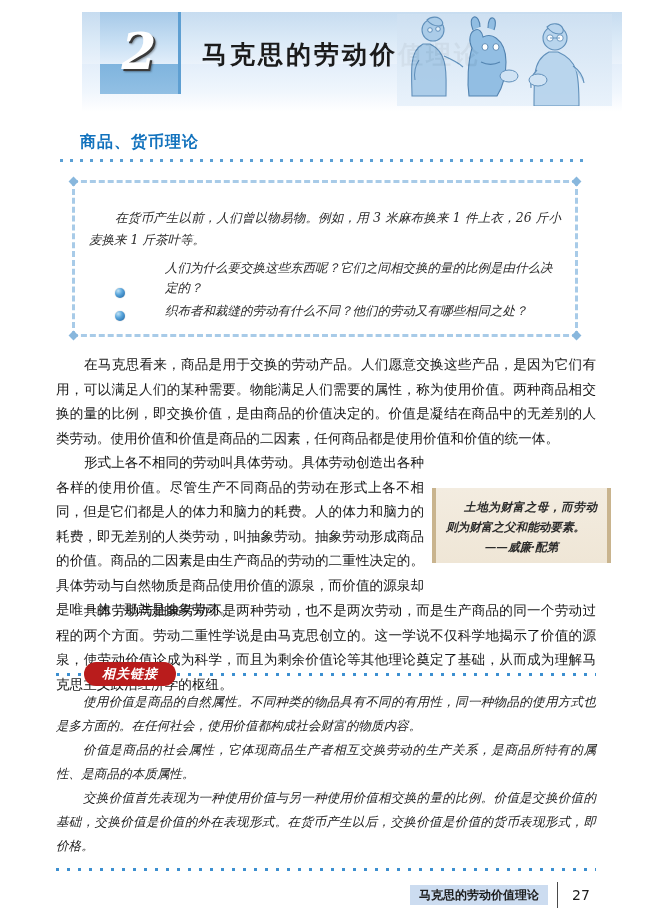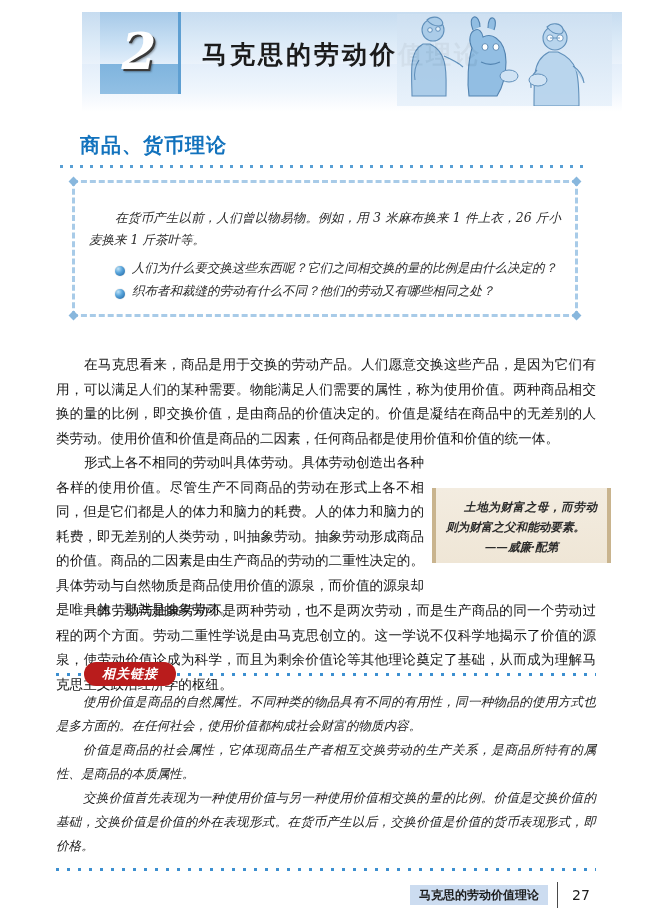--- a/index.html
+++ b/index.html
@@ -93,21 +93,21 @@
   }
 
   
   .section-heading-wrap {
     position: absolute;
     left: 60px; top: 132px;
     width: 530px;
   }
   .section-heading {
     font-family: "DejaVu Sans", "Liberation Sans", sans-serif;
-    font-size: 20px;
+    font-size: 16px;
     font-weight: bold;
     color: #1272bd;
     letter-spacing: 1px;
     padding-left: 20px;
   }
   .heading-dotline {
     margin-top: 6px;
     height: 3px;
     background-image: linear-gradient(to right, #5a9fd4 0px, #5a9fd4 3px, transparent 3px, transparent 10px);
     background-size: 10px 3px;
@@ -143,23 +143,24 @@
     font-size: 12.5px;
     line-height: 22px;
     color: #2a2a2a;
     text-indent: 26px;
     margin: 12px 0 2px 0;
     text-align: justify;
   }
   .q-list { margin-top: 7px; }
   .q-item {
     display: flex;
-    align-items: center;
+    align-items: flex-end;
     margin-bottom: 3px;
     padding-left: 26px;
+    gap: 33px;
   }
   .q-bullet {
     flex: 0 0 auto;
     width: 10px; height: 10px;
     margin-top: 5px; margin-right: 7px;
     border-radius: 50%;
     background: radial-gradient(circle at 32% 28%, #bfe2f6 0%, #5aa6dc 40%, #1a5f9e 100%);
     box-shadow: 0 0 1px rgba(0,0,0,0.4);
   }
   .q-text {

